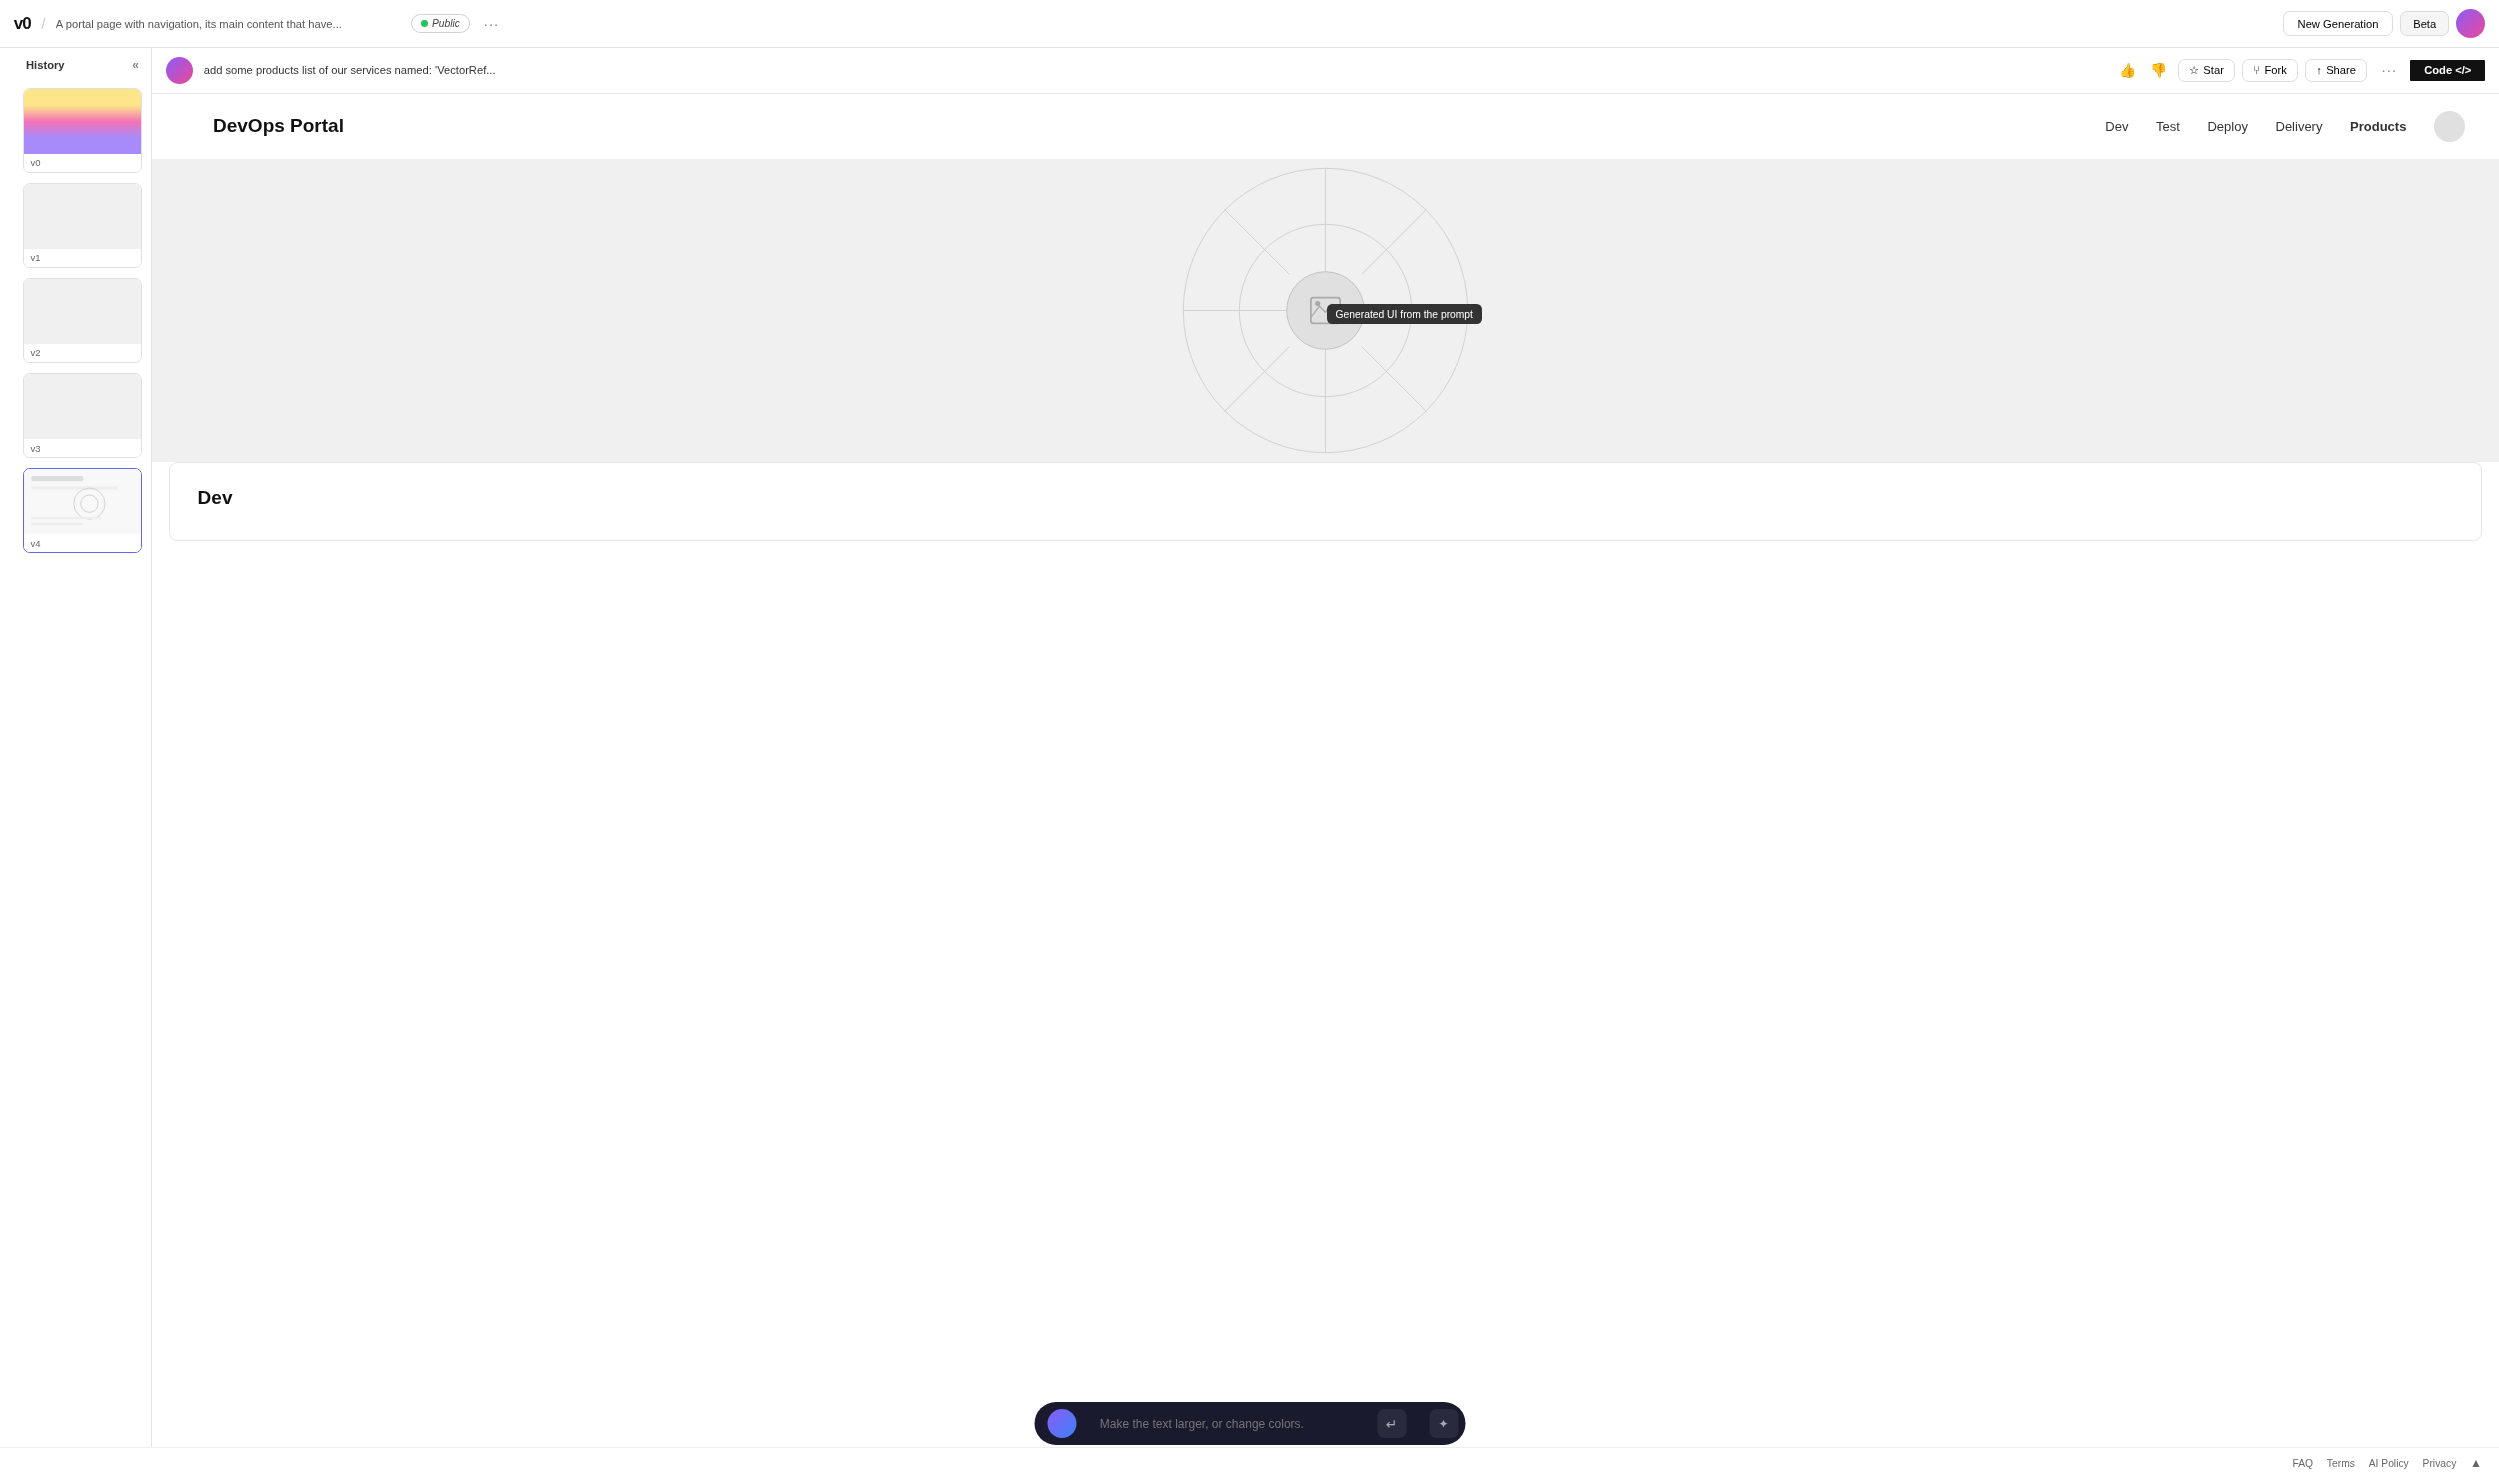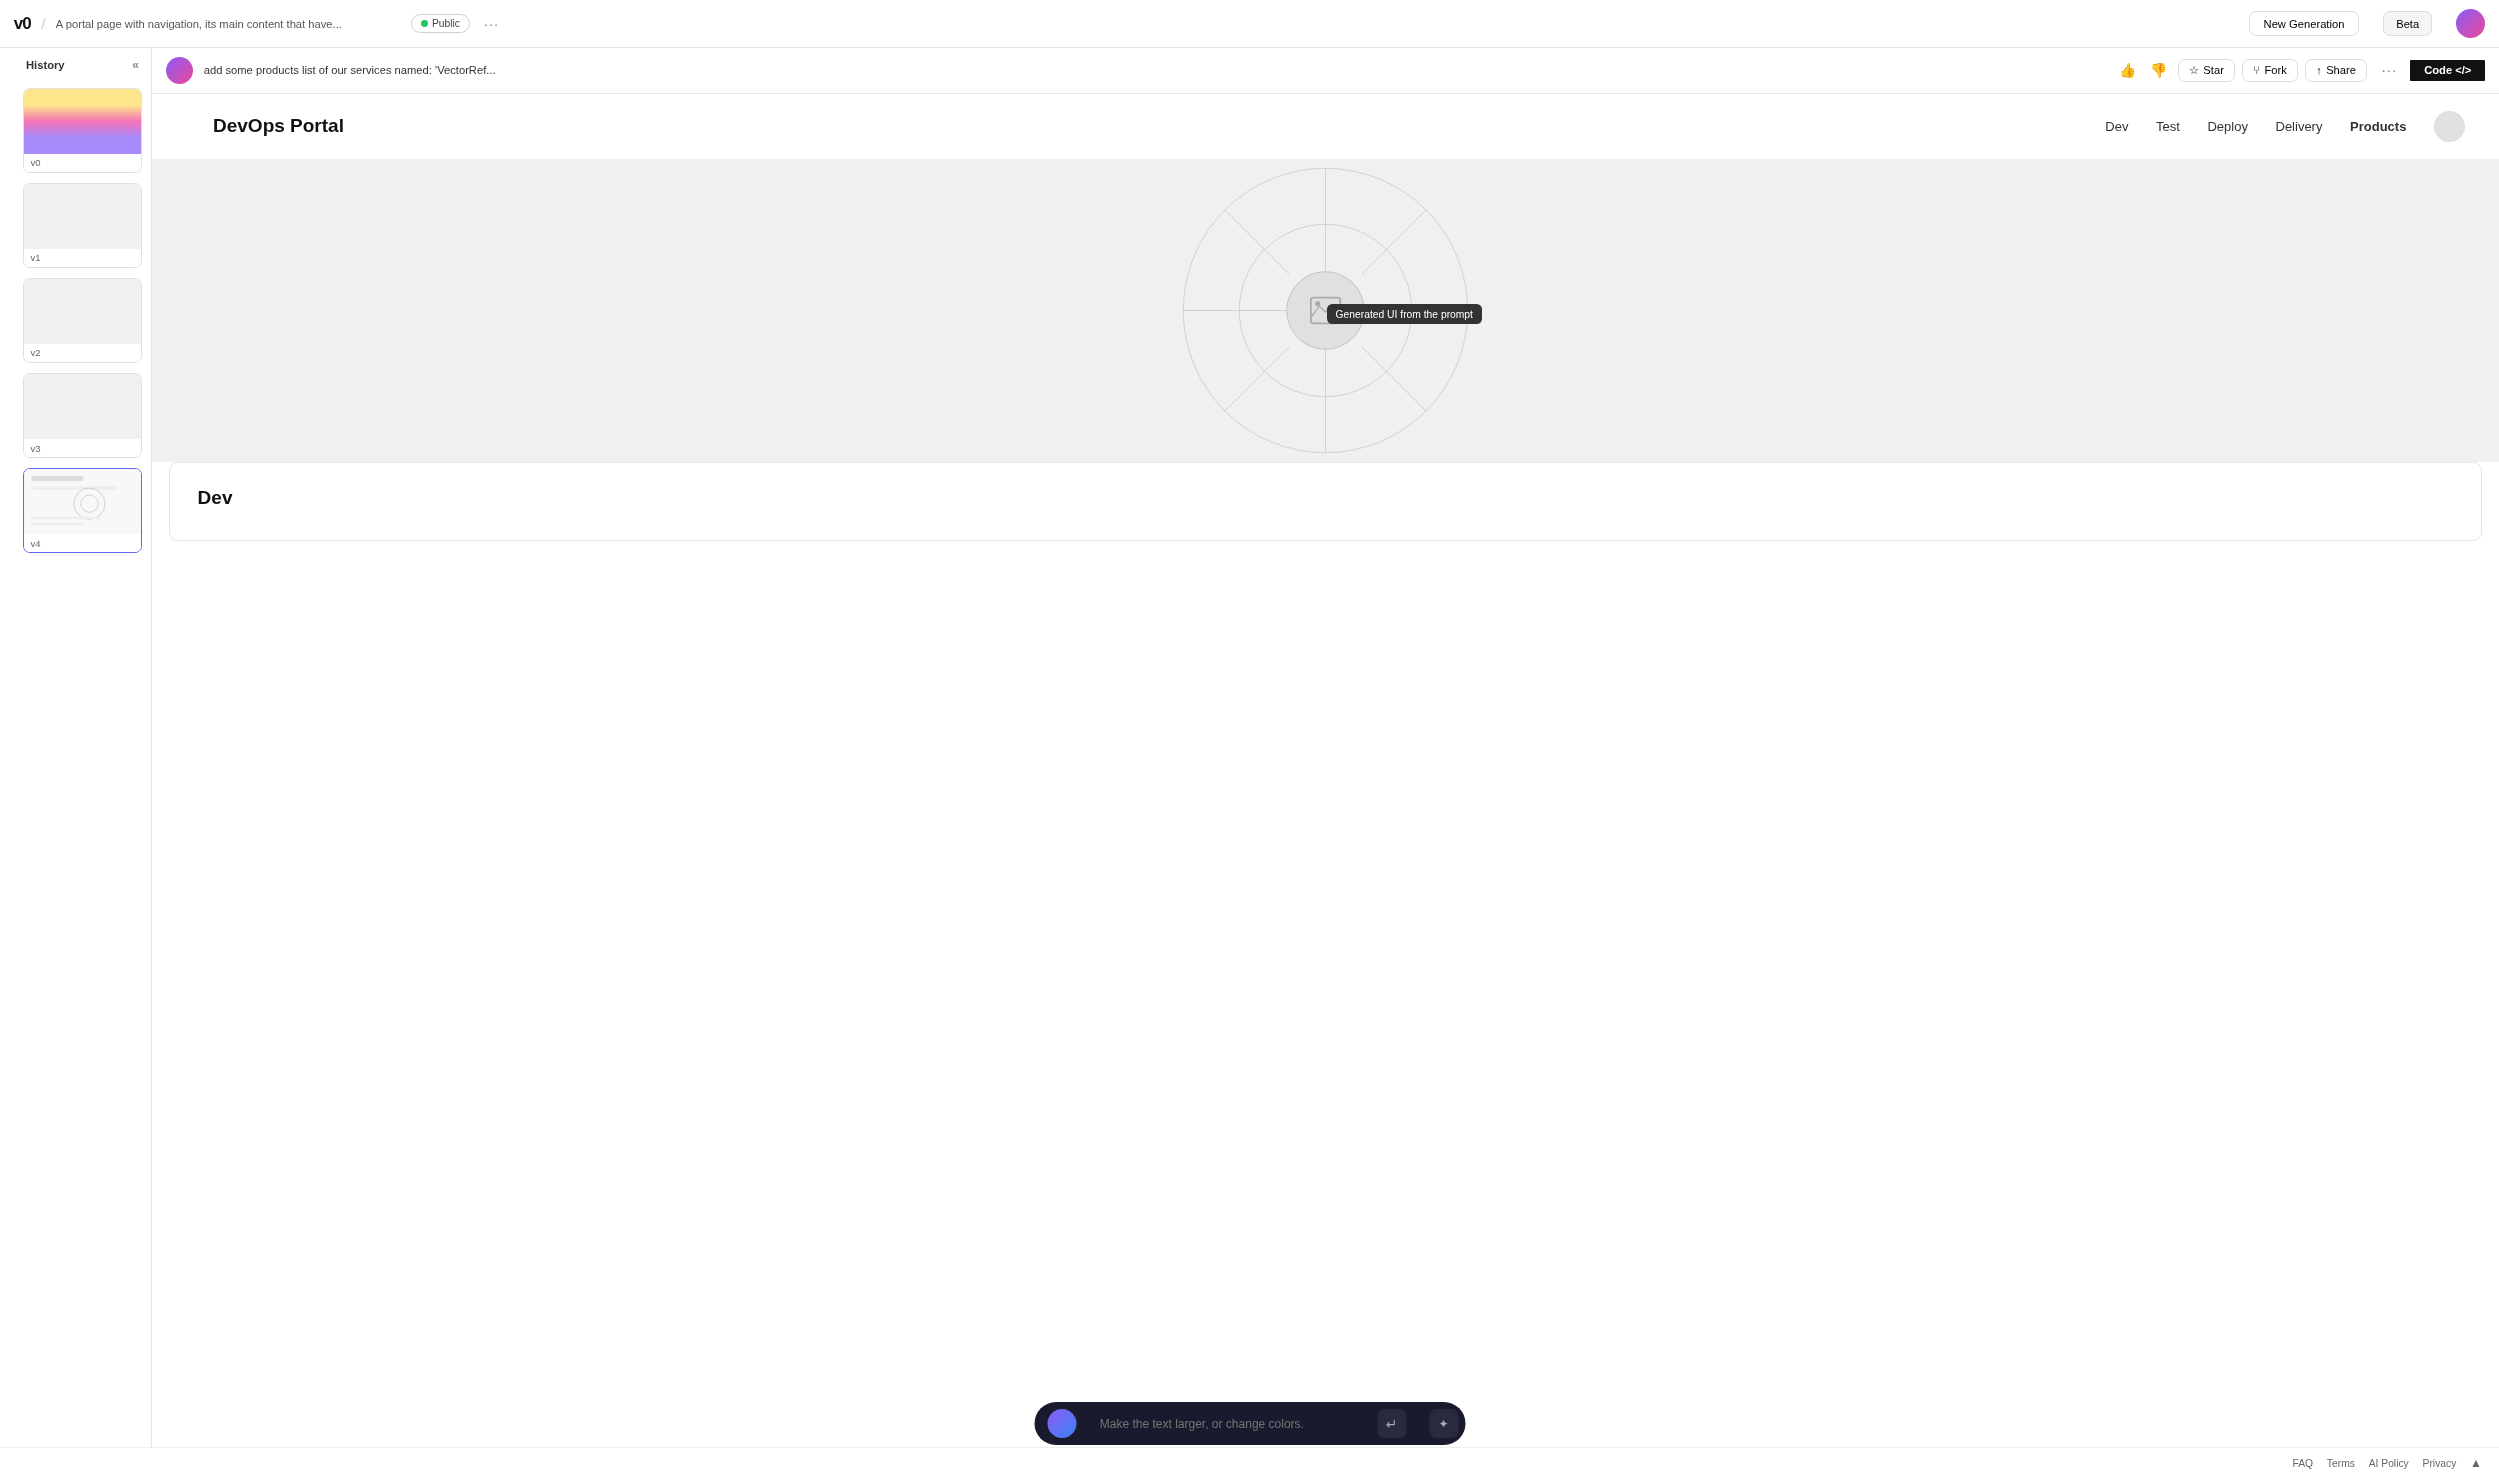--- a/index.html
+++ b/index.html
@@ -8,25 +8,25 @@
     
     .topbar {
       display: flex; align-items: center; height: 48px; border-bottom: 0.9px solid #e5e5e5;
       padding: 0 13.8px; gap: 10.3px; flex-shrink: 0;
     }
     .topbar-logo { font-size: 17px; font-weight: 700; color: #111; letter-spacing: -0.9px; }
     .topbar-sep { color: #ccc; font-size: 15.5px; }
     .topbar-title { font-size: 11.2px; color: #555; flex: 1; white-space: nowrap; overflow: hidden; text-overflow: ellipsis; max-width: 345px; }
     .topbar-badge {
       display: flex; align-items: center; gap: 4.3px; border: 0.9px solid #d0d0d0;
-      border-radius: 17px; padding: 2.6px 8.6px; font-size: 10.3px; color: #444; cursor: pointer;
+      border-radius: 17px; padding: 2.6px 8.6px; font-size: 10.3px; color: #444; cursor: pointer; font-style: italic;
     }
     .topbar-badge-dot { width: 6.9px; height: 6.9px; background: #22c55e; border-radius: 50%; }
     .topbar-ellipsis { color: #888; font-size: 15.5px; cursor: pointer; padding: 3.4px; }
-    .topbar-right { display: flex; align-items: center; gap: 24px; margin-left: auto; padding-left: 21px; }
+    .topbar-right { display: flex; align-items: center; gap: 7px; margin-left: auto; padding-left: 21px; }
     .btn-new-gen {
       border: 0.9px solid #ddd; background: #fff; border-radius: 6.9px; padding: 5.2px 13.8px;
       font-size: 11.2px; font-weight: 500; cursor: pointer;
     }
     .btn-beta {
       border: 0.9px solid #ddd; background: #f5f5f5; border-radius: 7px; padding: 5.2px 12px;
       font-size: 11.2px; font-weight: 500; cursor: pointer; text-align: center;
     }
     .avatar-circle {
       width: 29px; height: 29px; border-radius: 50%;

